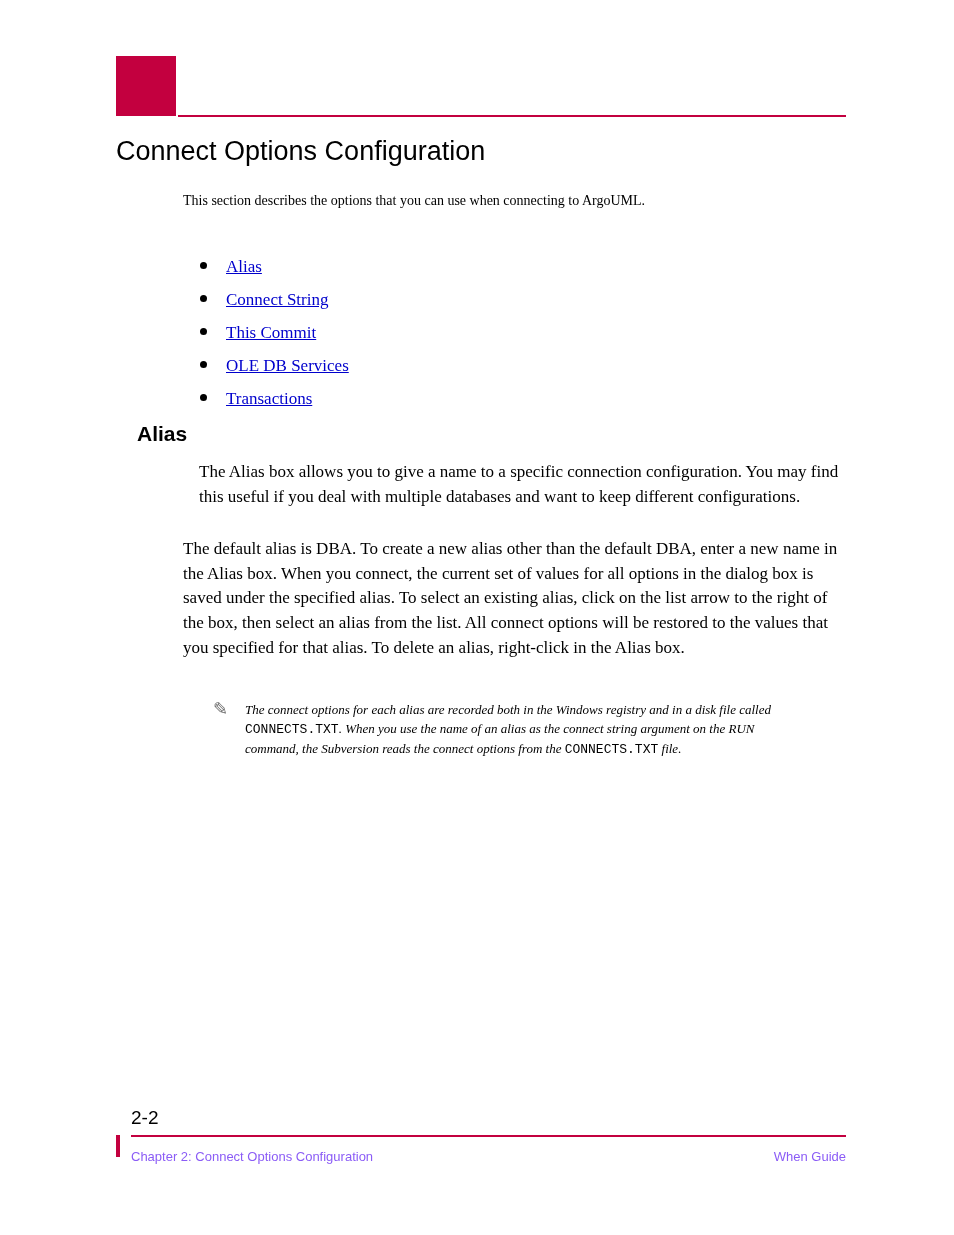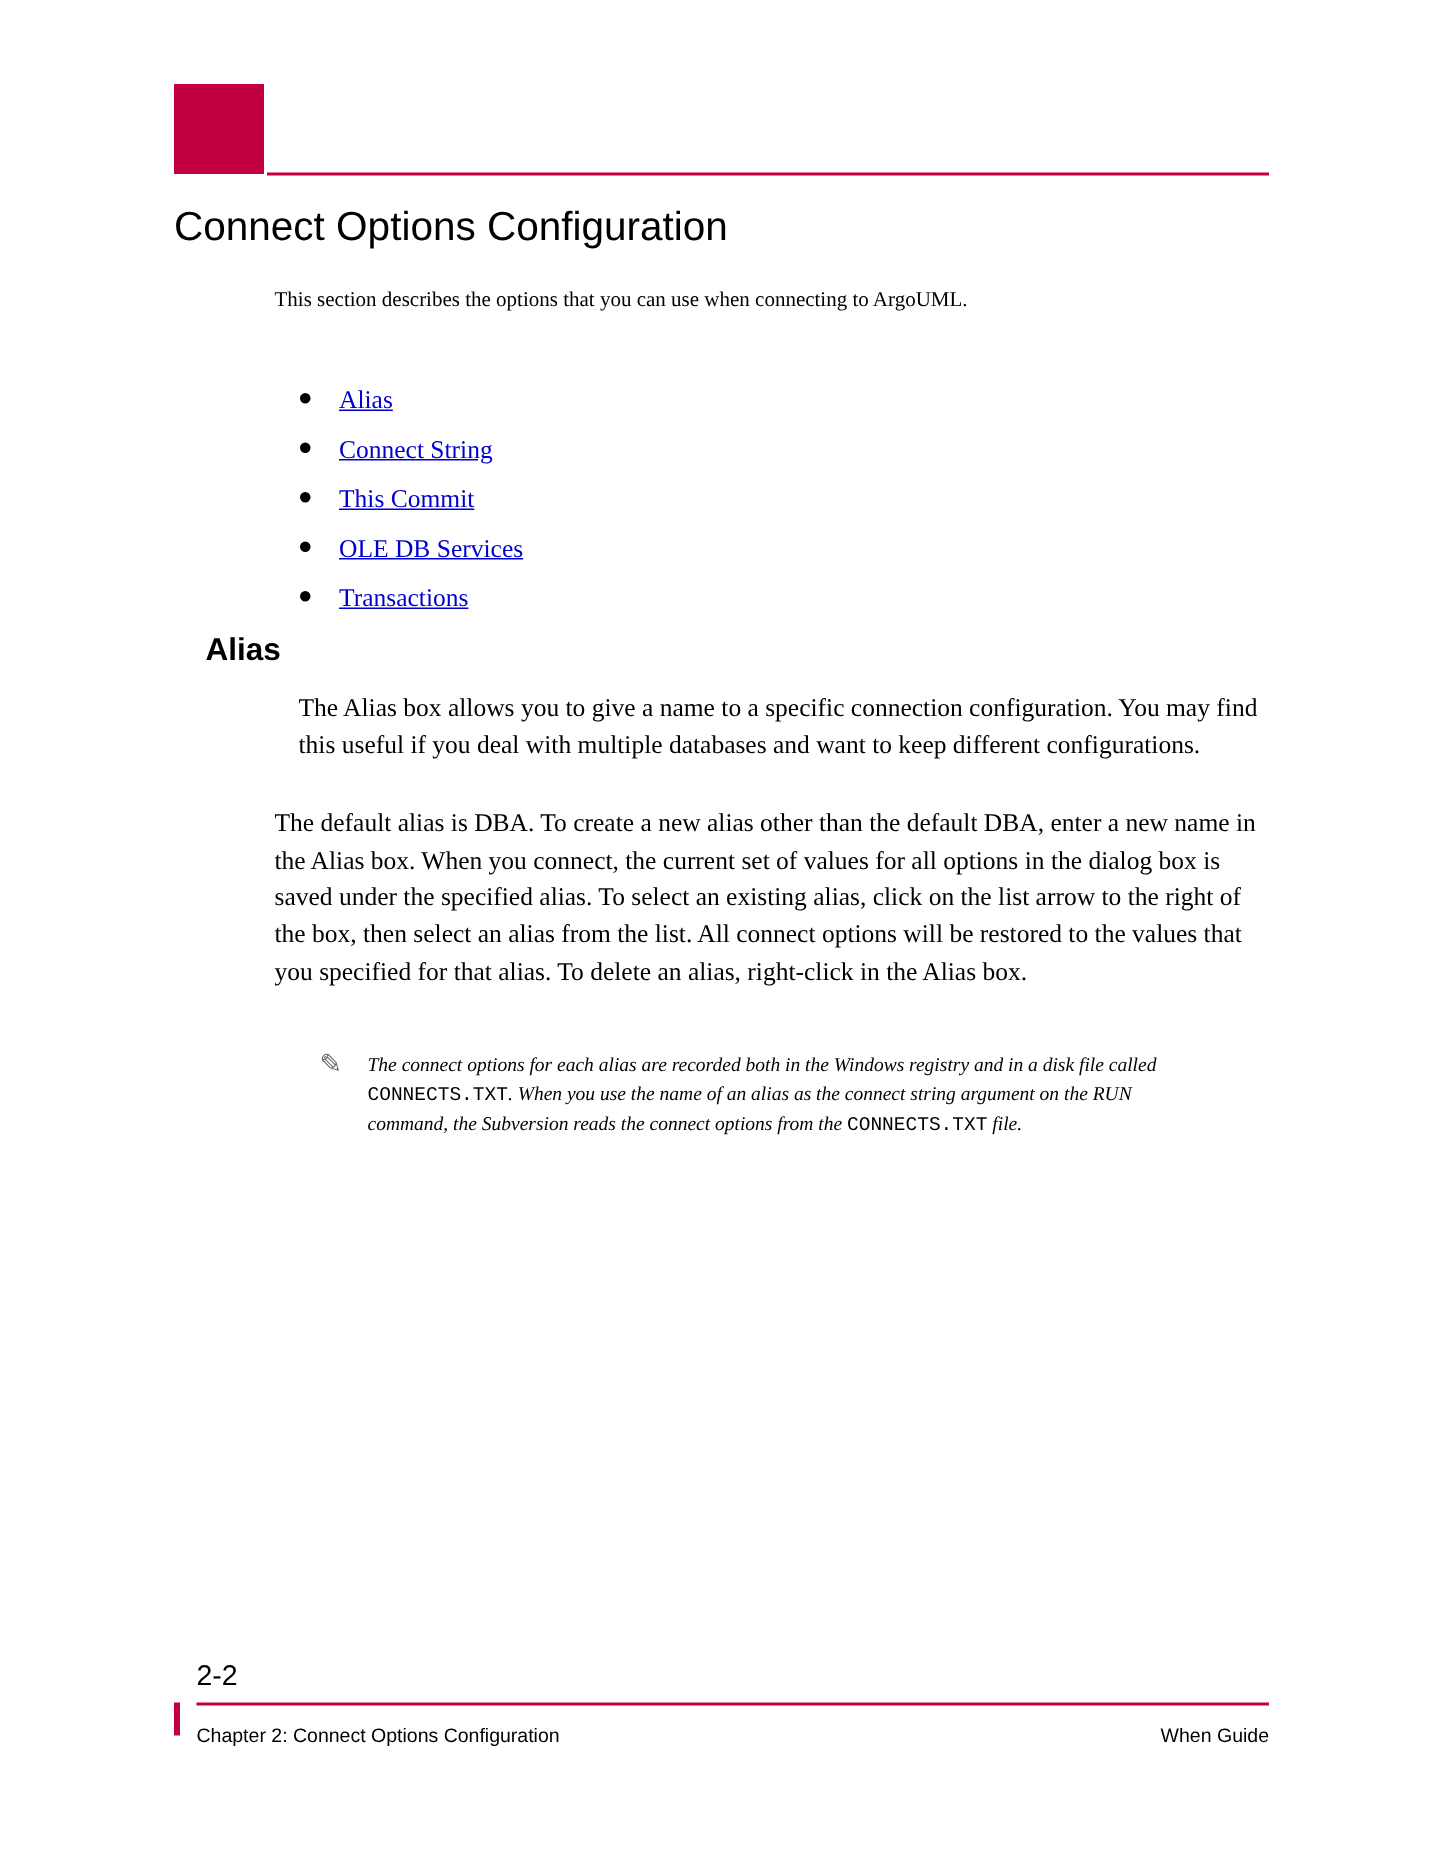--- a/index.html
+++ b/index.html
@@ -14,21 +14,21 @@
   .links li::marker { color: #000; font-size: 22px; }
   .links a { color: #0000cc; text-decoration: underline; }
   .h2 { position: absolute; left: 137px; top: 422px; font-family: Arial, Helvetica, sans-serif; font-size: 21px; font-weight: bold; }
   .alias-p1 { position: absolute; left: 183px; top: 460px; width: 660px; font-size: 17px; line-height: 1.45; margin-left: 16px; }
   .alias-p2 { position: absolute; left: 183px; top: 537px; width: 660px; font-size: 17px; line-height: 1.45; }
   .note-icon { position: absolute; left: 213px; top: 698px; font-size: 18px; color: #6a6a6a; transform: rotate(0deg); }
   .note-text { position: absolute; left: 245px; top: 701px; width: 555px; font-size: 13px; font-style: italic; line-height: 1.45; }
   .mono { font-family: "Courier New", Courier, monospace; font-style: normal; }
   .bottom-rule { position: absolute; left: 131px; top: 1135px; width: 715px; height: 2px; background: #c3003f; }
   .bottom-tick { position: absolute; left: 116px; top: 1135px; width: 4px; height: 22px; background: #c3003f; }
-  .footer { position: absolute; left: 131px; top: 1145px; width: 715px; font-family: Arial, Helvetica, sans-serif; font-size: 13px; color: #000000; }
+  .footer { position: absolute; left: 131px; top: 1145px; width: 715px; font-family: Arial, Helvetica, sans-serif; font-size: 13px; color: #8b5cf6; }
   .footer-row { display: flex; justify-content: space-between; margin-top: 4px; }
   .pagenum { position: absolute; left: 131px; top: 1107px; font-family: Arial, Helvetica, sans-serif; font-size: 19px; }
 </style>
 </head>
 <body>
 
 <div class="page">
 
   <div class="red-square"></div>
   <div class="top-rule"></div>

